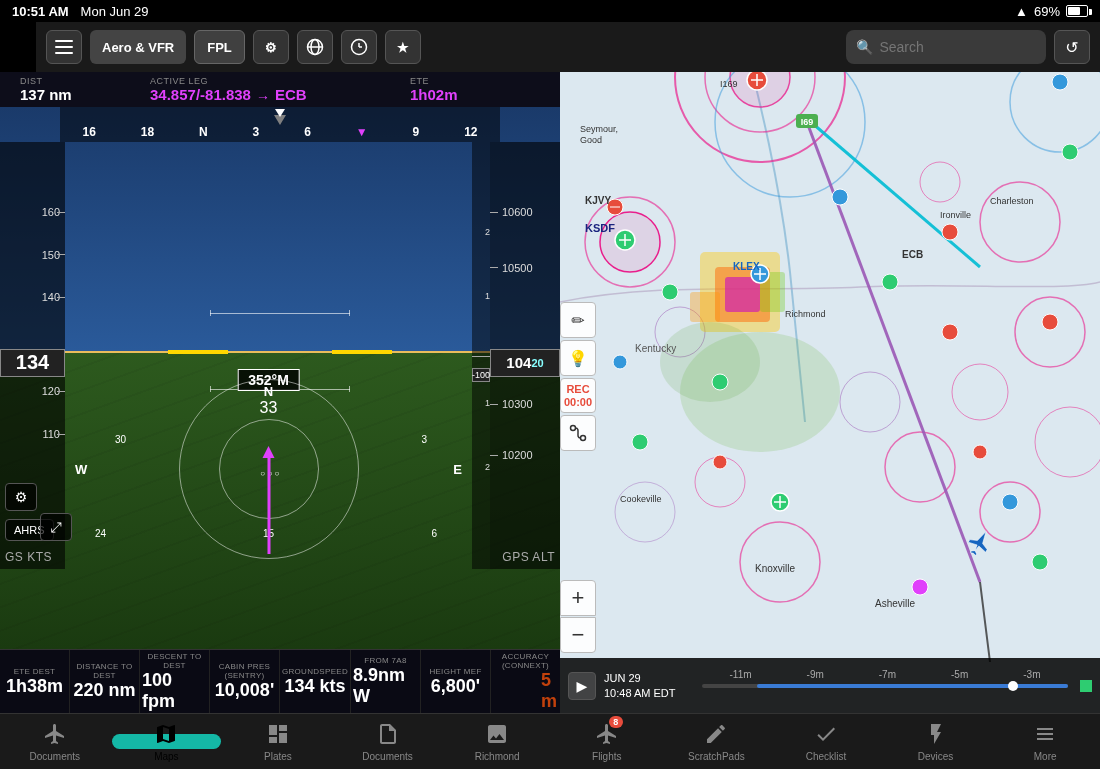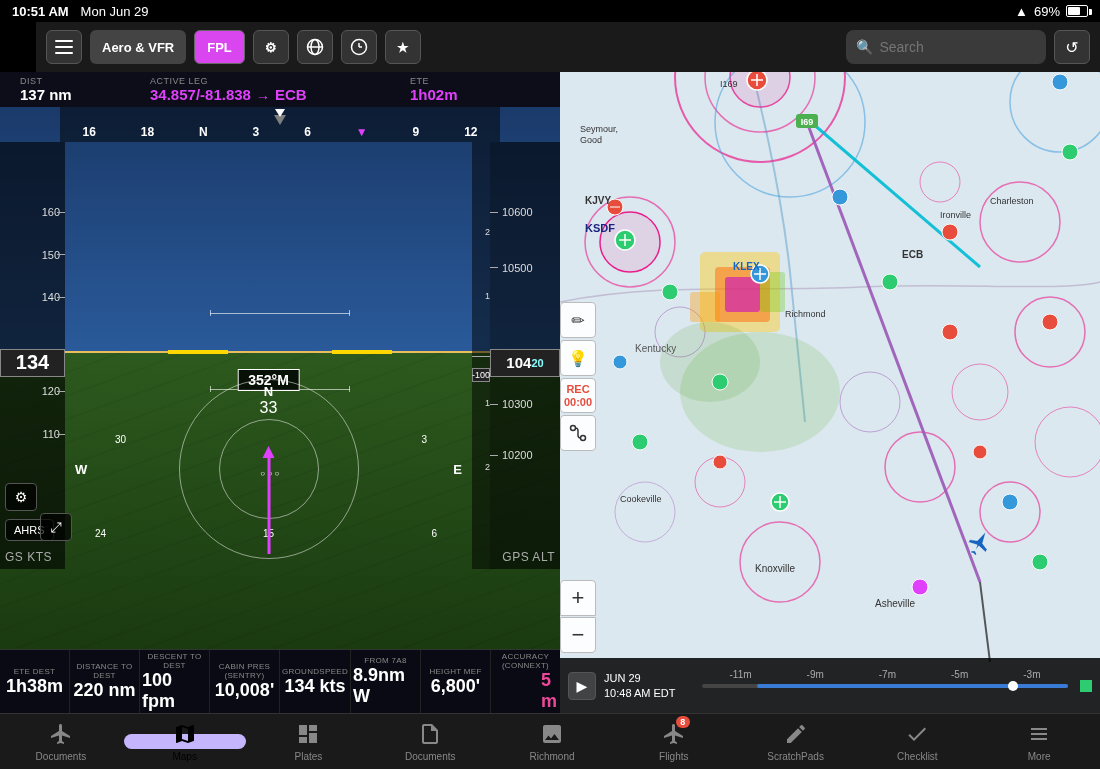--- a/index.html
+++ b/index.html
@@ -50,21 +50,21 @@
       border-radius: 6px;
       border: none;
       cursor: pointer;
       font-size: 13px;
       font-weight: 600;
       display: flex;
       align-items: center;
       gap: 5px;
     }
     .toolbar-btn.map-style { background: #444; color: #fff; }
-    .toolbar-btn.fpl { background: #d946ef; color: #fff; border: 1px solid #666; }
+    .toolbar-btn.fpl { background: #404040; color: #fff; border: 1px solid #666; }
     .toolbar-btn.icon-btn { background: #333; color: #fff; width: 36px; padding: 0; justify-content: center; border: 1px solid #555; }
     .toolbar-spacer { flex: 1; }
     #search-bar {
       display: flex;
       align-items: center;
       background: #3a3a3a;
       border-radius: 8px;
       padding: 0 10px;
       height: 34px;
       width: 200px;
@@ -455,21 +455,21 @@
       flex-direction: column;
       align-items: center;
       justify-content: center;
       border-right: 1px solid #222;
       height: 100%;
       padding: 4px 2px;
     }
     .stat-group:last-child { border-right: none; }
     .stat-label { color: #888; font-size: 8px; text-transform: uppercase; letter-spacing: 0.3px; text-align: center; }
     .stat-value { color: #fff; font-size: 18px; font-weight: 700; }
-    .stat-value.green { color: #ec4899; margin-left: 48px; }
+    .stat-value.green { color: #c2410c; margin-left: 48px; }
 
     
     #tab-bar {
       position: absolute;
       bottom: 0; left: 0; right: 0;
       height: 56px;
       background: #1a1a1a;
       display: flex;
       align-items: stretch;
       border-top: 1px solid #333;
@@ -481,21 +481,21 @@
       flex-direction: column;
       align-items: center;
       justify-content: center;
       gap: 2px;
       cursor: pointer;
       color: #888;
       font-size: 10px;
       position: relative;
     }
     .tab-item.active {
-      background: #c4b5fd;
+      background: #14b8a6;
       color: #000;
       border-radius: 8px;
       margin: 20px 2px;
     }
     .tab-icon { font-size: 20px; line-height: 1; }
     .tab-label { font-size: 10px; font-weight: 500; }
     .tab-badge {
       position: absolute;
       top: 2px; right: calc(50% - 16px);
       background: #e74c3c;
@@ -1101,20 +1101,28 @@
     <span class="tab-icon">
       <svg width="24" height="24" viewBox="0 0 24 24" fill="currentColor">
         <path d="M9 16.17L4.83 12l-1.42 1.41L9 19 21 7l-1.41-1.41z"></path>
       </svg>
     </span>
     <span class="tab-label">Checklist</span>
   </div>
   <div class="tab-item">
     <span class="tab-icon">
       <svg width="24" height="24" viewBox="0 0 24 24" fill="currentColor">
+        <path d="M7 2v11h3v9l7-12h-4l4-8z"></path>
+      </svg>
+    </span>
+    <span class="tab-label">Devices</span>
+  </div>
+  <div class="tab-item">
+    <span class="tab-icon">
+      <svg width="24" height="24" viewBox="0 0 24 24" fill="currentColor">
         <path d="M4 6h16v2H4zm0 5h16v2H4zm0 5h16v2H4z"></path>
       </svg>
     </span>
     <span class="tab-label">More</span>
   </div>
 </div>
 
 <div id="home-indicator"></div>
 
 </body></html>

